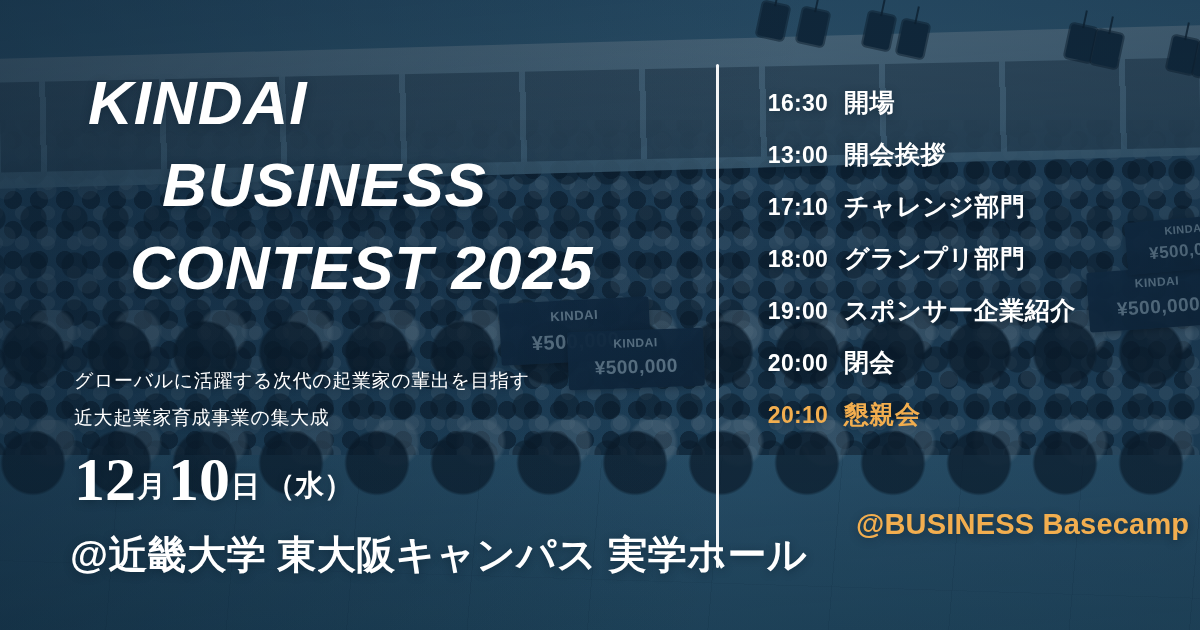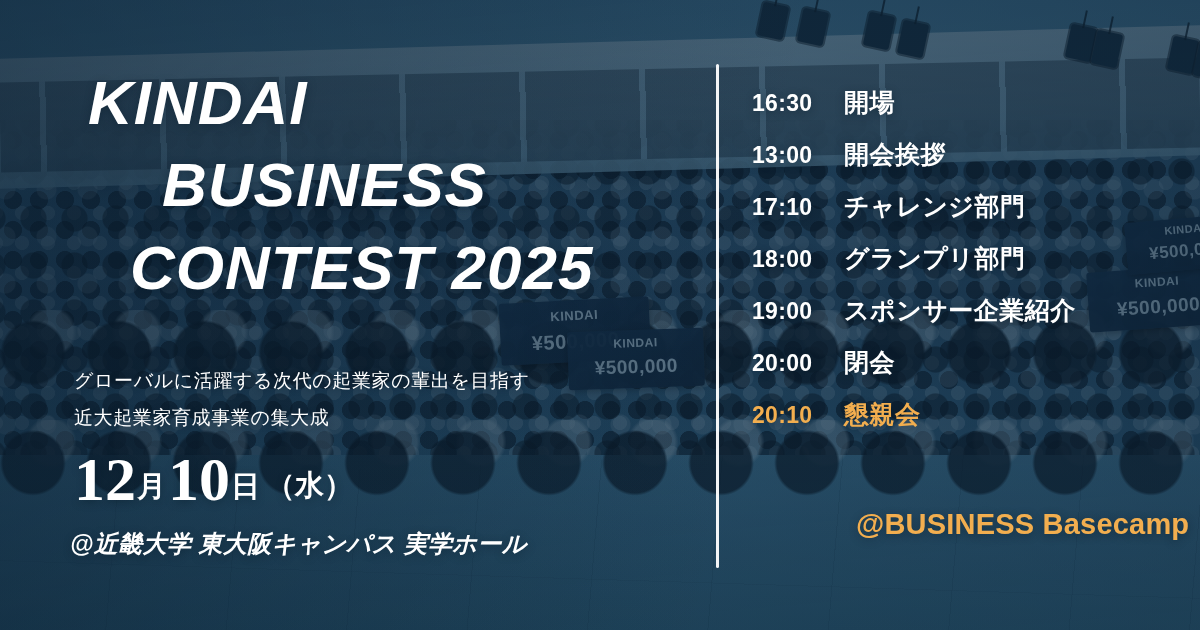--- a/index.html
+++ b/index.html
@@ -249,26 +249,25 @@
     font-weight: 700;
     margin-left: 4px;
     vertical-align: 3px;
   }
 
   .venue {
     position: absolute;
     left: 70px;
     top: 528px;
     color: #ffffff;
-    font-size: 24px;
+    font-size: 39px;
     font-weight: 700;
     letter-spacing: .4px;
     white-space: nowrap;
     text-shadow: 0 2px 8px rgba(6,22,36,.4);
-    font-style: italic;
   }
 
   
   .divider {
     position: absolute;
     left: 716px;
     top: 64px;
     width: 3px;
     height: 504px;
     background: #ffffff;
@@ -282,20 +281,21 @@
     left: 752px;
     top: 86px;
     width: 430px;
   }
   .sched-row {
     display: flex;
     align-items: baseline;
     height: 52px;
     color: #ffffff;
     text-shadow: 0 2px 8px rgba(6,22,36,.4);
+    text-align: center;
   }
   .sched-time {
     width: 92px;
     flex: 0 0 92px;
     font-size: 23px;
     font-weight: 700;
     letter-spacing: .3px;
   }
   .sched-label {
     font-size: 25px;

